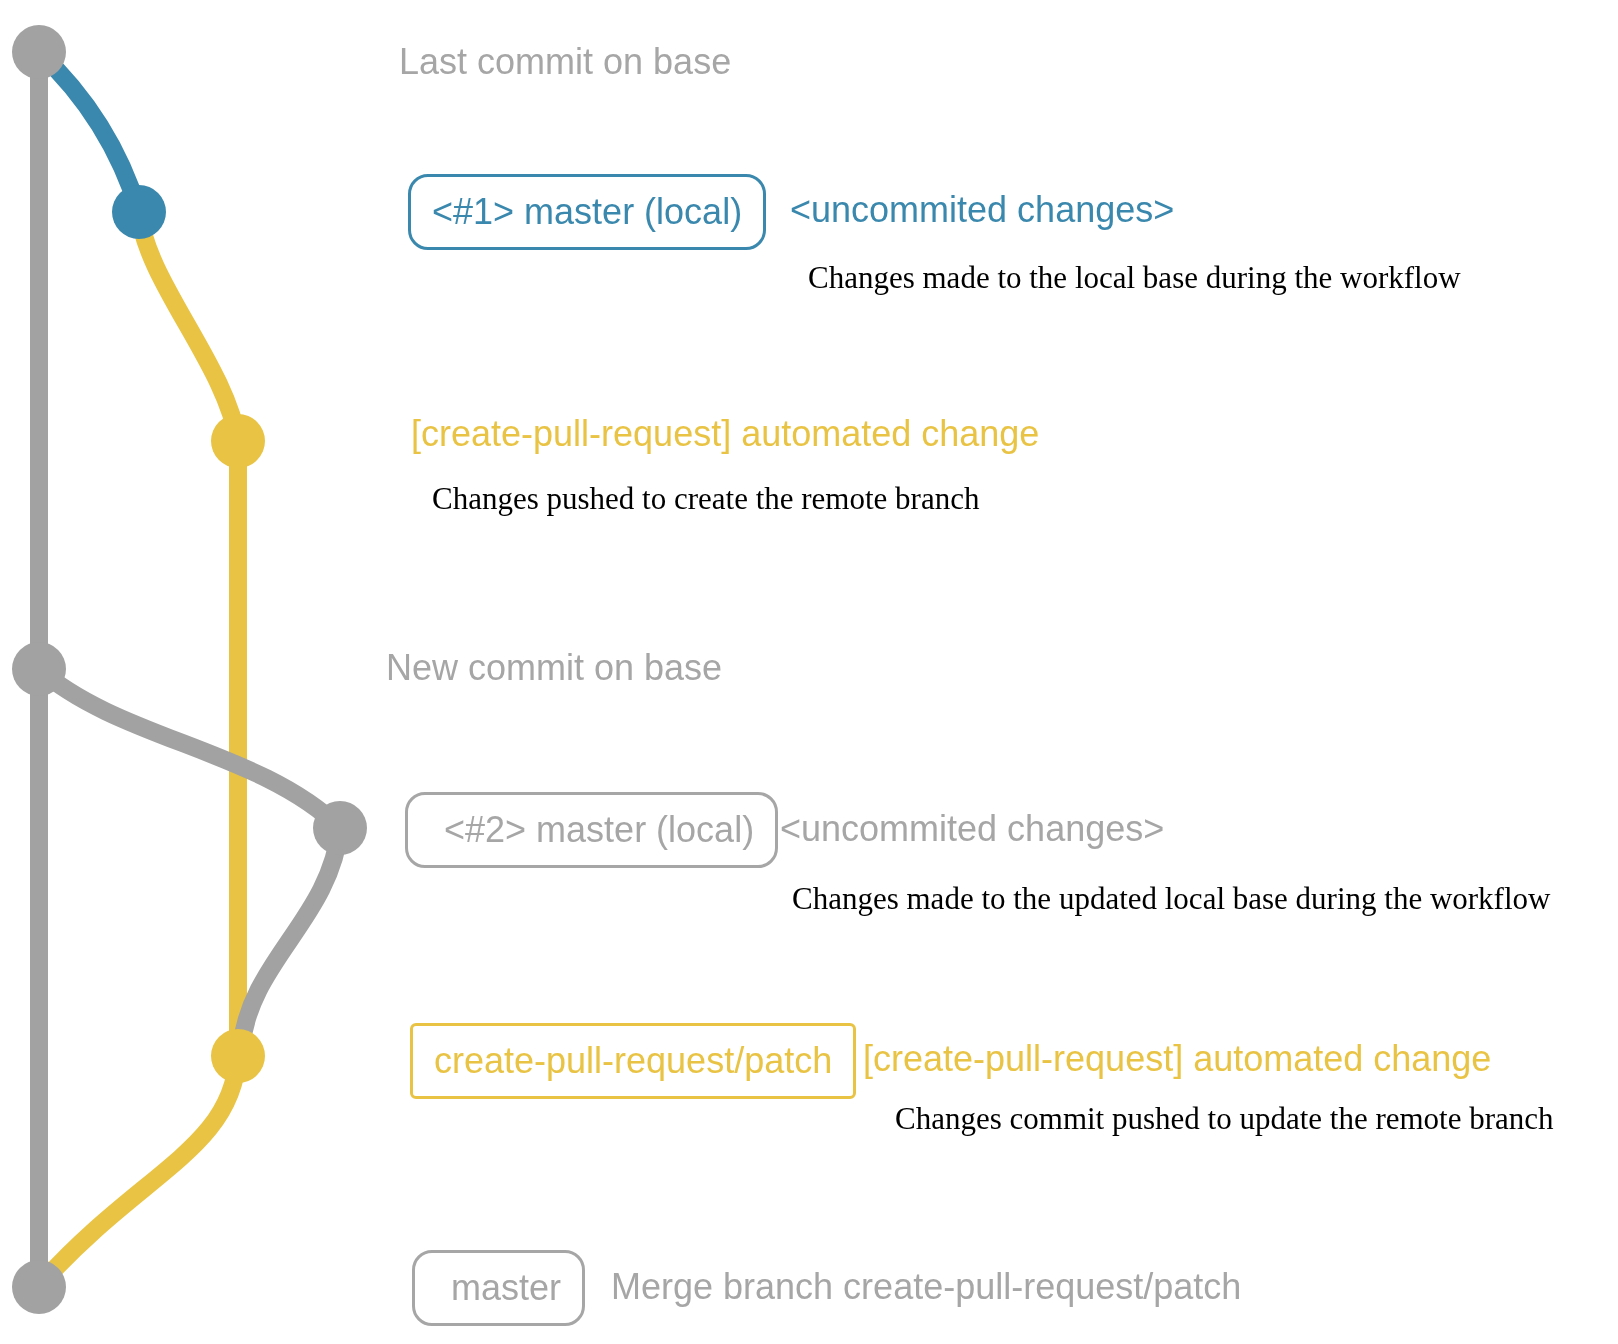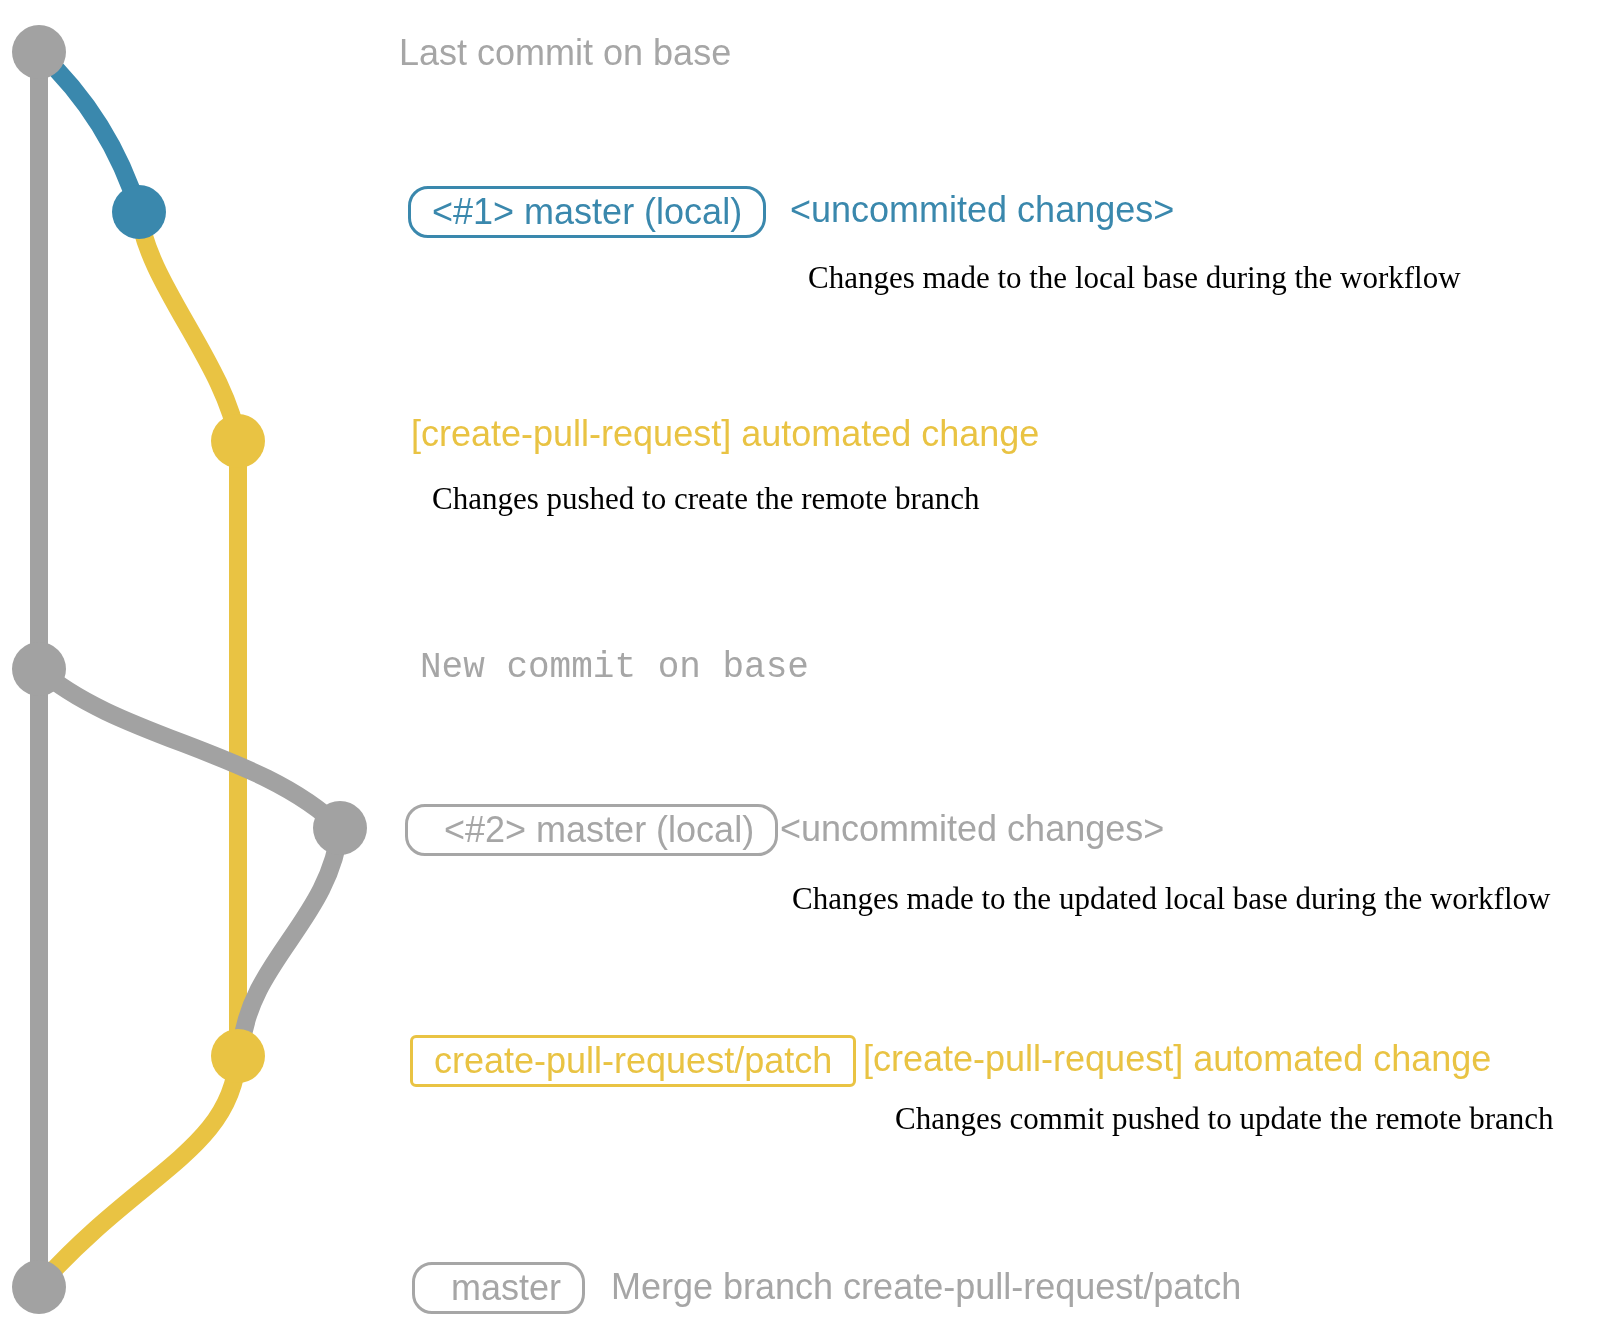--- a/index.html
+++ b/index.html
@@ -25,21 +25,21 @@
 
   .c-gray   { color: var(--grayText, #a6a6a6); }
   .c-blue   { color: var(--blue, #3a88ad); }
   .c-yellow { color: var(--yellow, #e9c343); }
 
   .badge {
     position: absolute;
     transform: translateY(-50%);
     display: inline-flex;
     align-items: center;
-    height: 52px;
+    height: 76px;
     padding: 0 21px;
     box-sizing: border-box;
     border: 3px solid;
     border-radius: 20px;
     font-size: 36px;
     white-space: nowrap;
     background: transparent;
   }
   .b-blue   { border-color: var(--blue, #3a88ad);     color: var(--blue, #3a88ad); }
   .b-gray   { border-color: var(--grayText, #a6a6a6); color: var(--grayText, #a6a6a6); padding-left: 36px; }
@@ -64,30 +64,30 @@
 
     <circle cx="39" cy="52" r="27" style="fill: var(--gray, #a2a2a2);"></circle>
     <circle cx="139" cy="212" r="27" style="fill: var(--blue, #3a88ad);"></circle>
     <circle cx="238" cy="441" r="27" style="fill: var(--yellow, #e9c343);"></circle>
     <circle cx="39" cy="669" r="27" style="fill: var(--gray, #a2a2a2);"></circle>
     <circle cx="340" cy="828" r="27" style="fill: var(--gray, #a2a2a2);"></circle>
     <circle cx="238" cy="1056" r="27" style="fill: var(--yellow, #e9c343);"></circle>
     <circle cx="39" cy="1287" r="27" style="fill: var(--gray, #a2a2a2);"></circle>
   </svg>
 
-  <div class="lbl sans c-gray" style="left:399px; top:53px;">Last commit on base</div>
+  <div class="lbl sans c-gray" style="left:399px; top:62px;">Last commit on base</div>
 
   <div class="badge b-blue" style="left:408px; top:212px;">&lt;#1&gt; master (local)</div>
   <div class="lbl sans c-blue" style="left:790px; top:210px;">&lt;uncommited changes&gt;</div>
   <div class="lbl serif" style="left:808px; top:258px;">Changes made to the local base during the workflow</div>
 
   <div class="lbl sans c-yellow" style="left:411px; top:434px;">[create-pull-request] automated change</div>
   <div class="lbl serif" style="left:432px; top:479px;">Changes pushed to create the remote branch</div>
 
-  <div class="lbl sans c-gray" style="left:420px; top:668px;font-family:Liberation Mono, monospace;">New commit on base</div>
+  <div class="lbl sans c-gray" style="left:386px; top:668px;">New commit on base</div>
 
   <div class="badge b-gray" style="left:405px; top:830px;">&lt;#2&gt; master (local)</div>
   <div class="lbl sans c-gray" style="left:780px; top:829px;">&lt;uncommited changes&gt;</div>
   <div class="lbl serif" style="left:792px; top:879px;">Changes made to the updated local base during the workflow</div>
 
   <div class="badge b-yellow" style="left:410px; top:1061px;border-radius:6px;">create-pull-request/patch</div>
   <div class="lbl sans c-yellow" style="left:863px; top:1059px;">[create-pull-request] automated change</div>
   <div class="lbl serif" style="left:895px; top:1099px;">Changes commit pushed to update the remote branch</div>
 
   <div class="badge b-gray" style="left:412px; top:1288px;">master</div>

